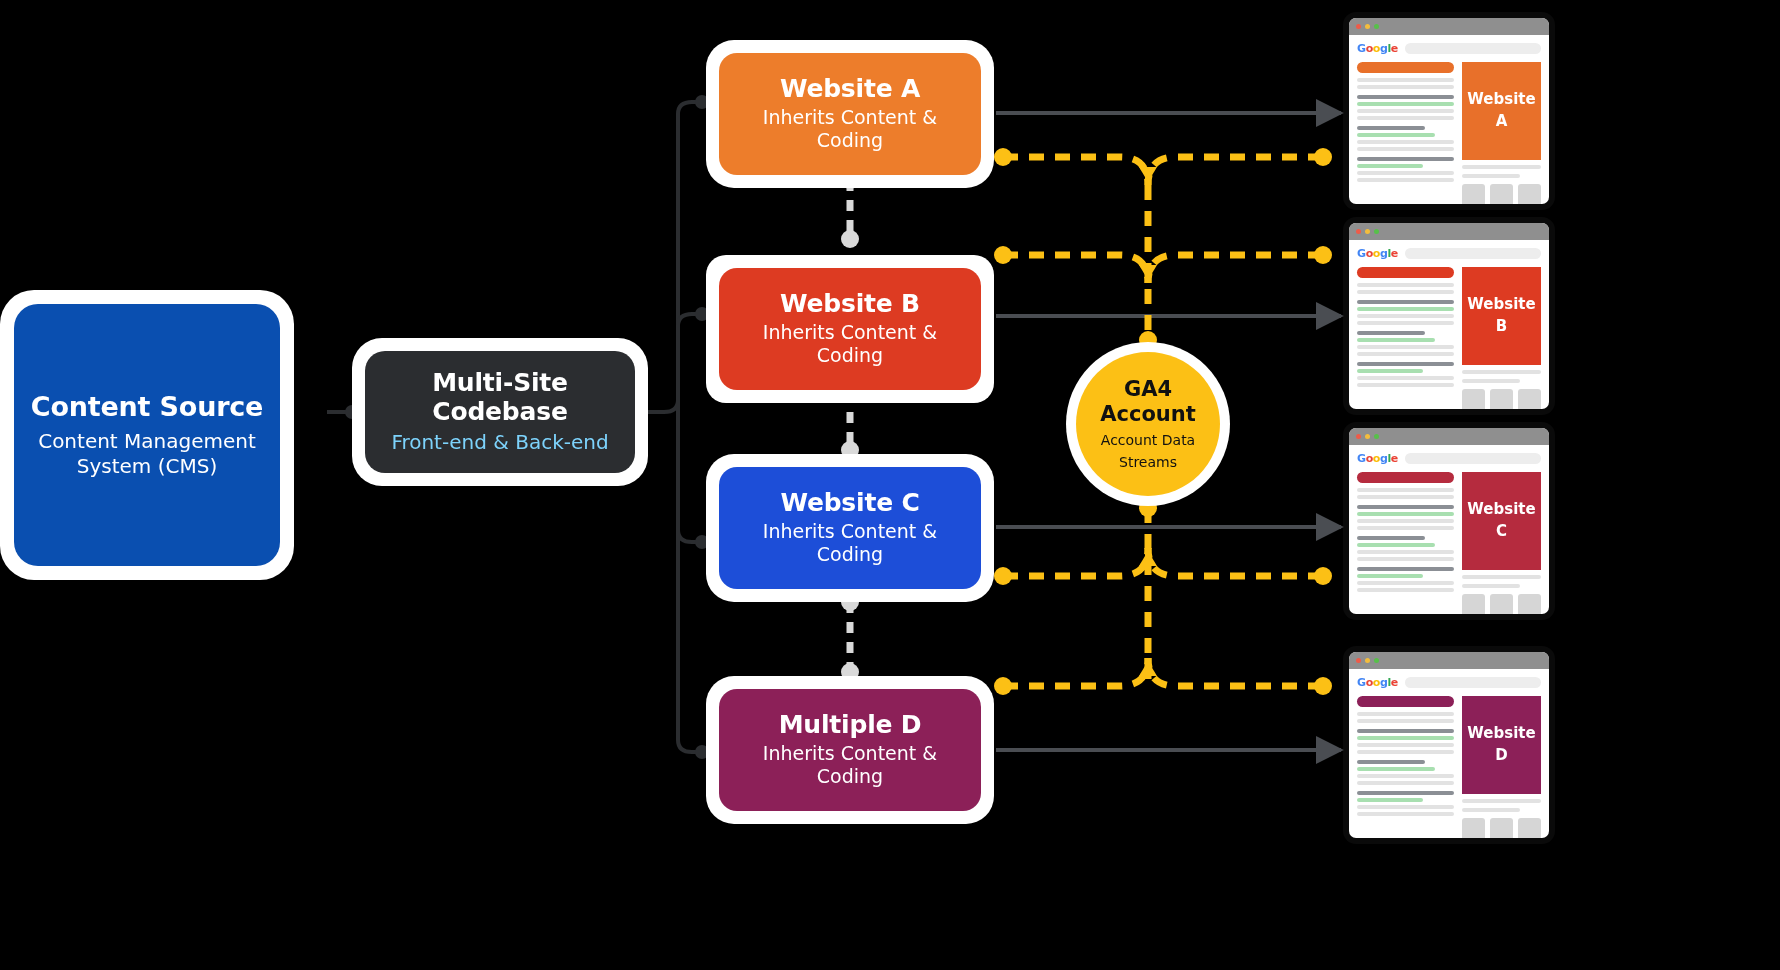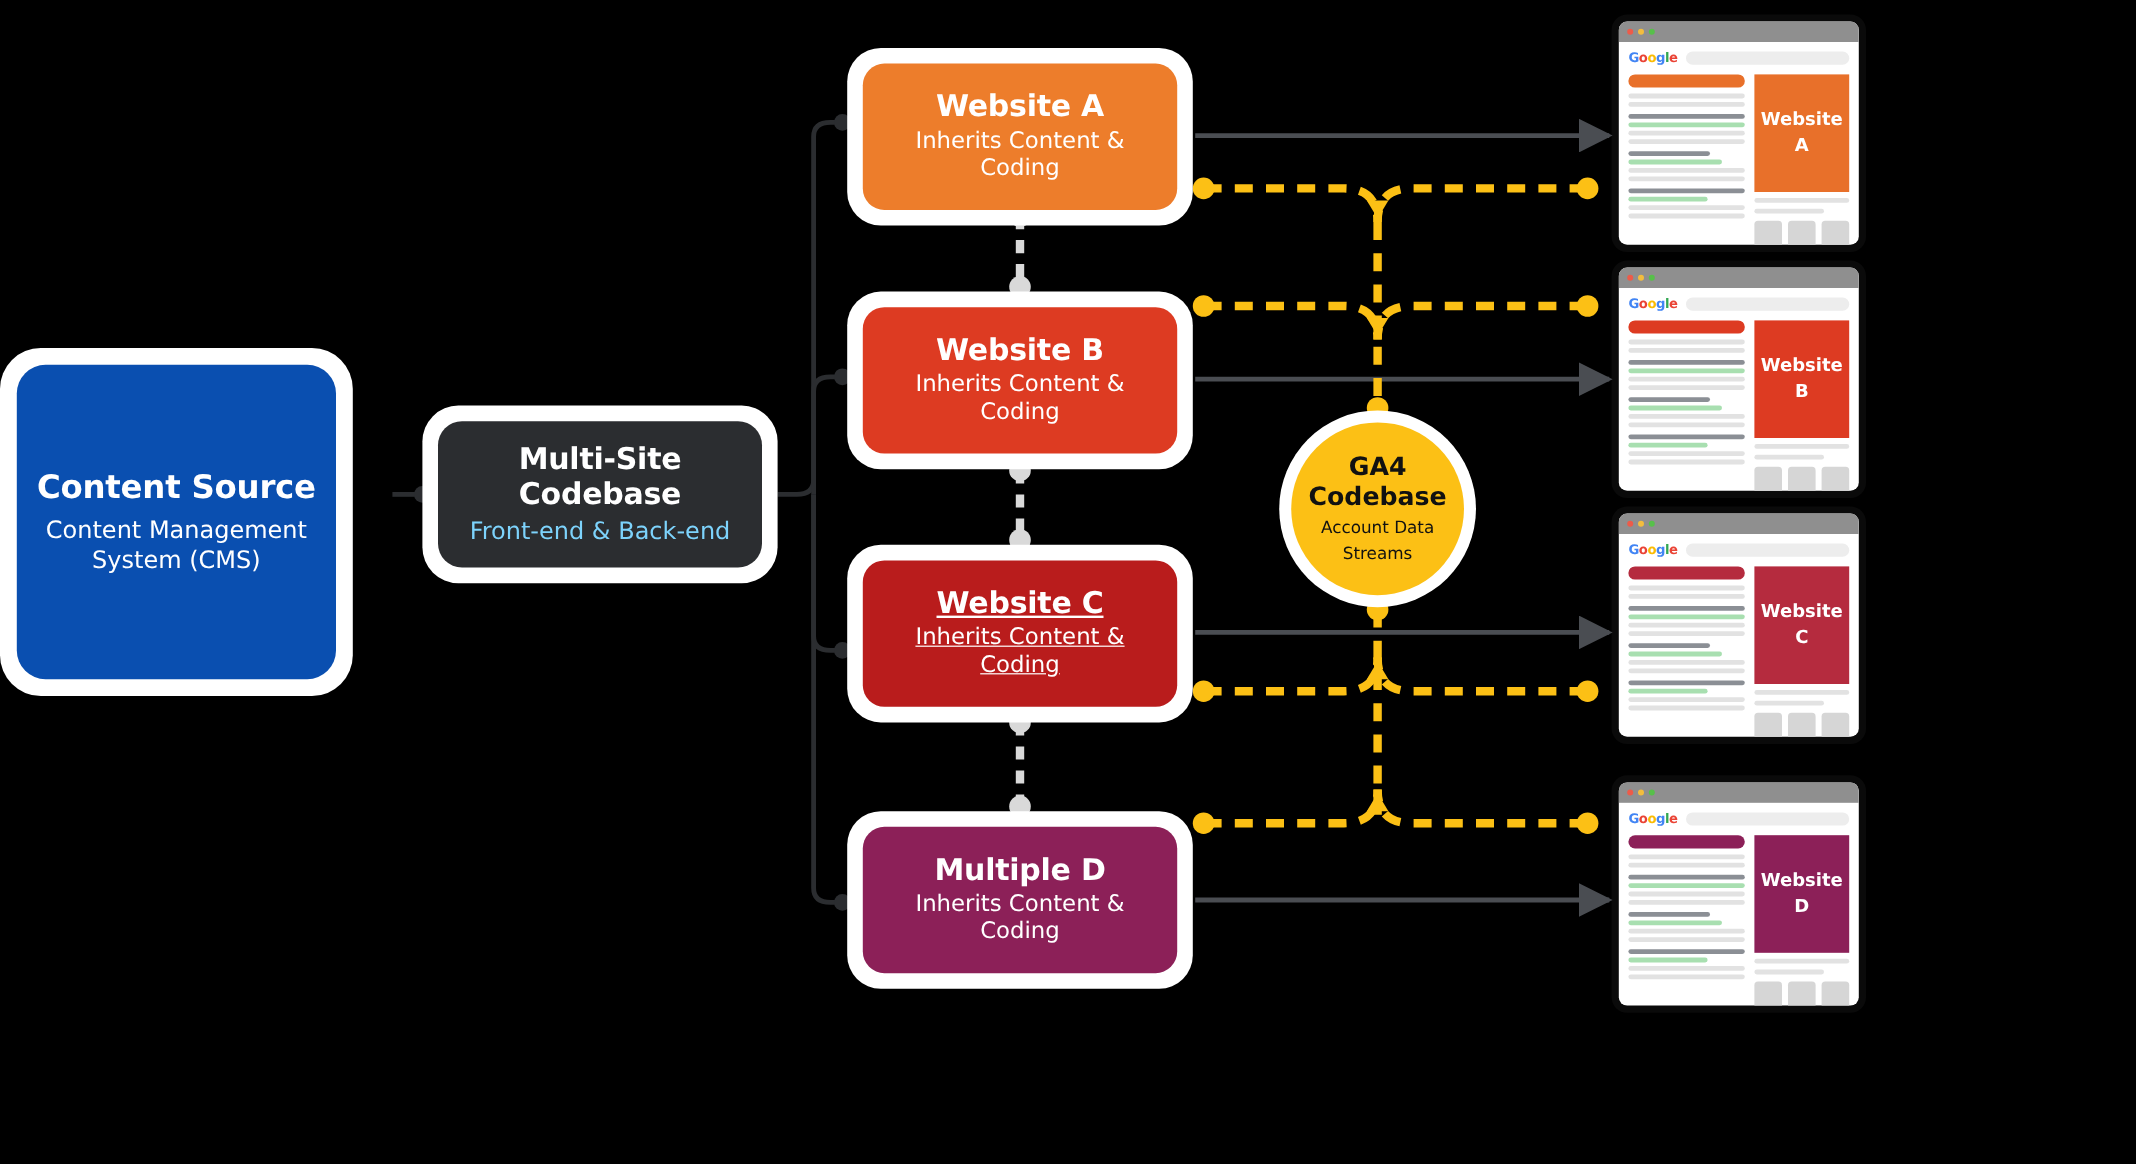--- a/index.html
+++ b/index.html
@@ -51,21 +51,21 @@
   #codebase .inner { border-radius: 20px; background: #2b2d30; }
   #codebase .title { font-size: 25px; margin-bottom: 3px; }
   #codebase .sub { font-size: 20px; font-weight: 400; color: #7dd3fc; }
 
   
   .site { width: 288px; height: 148px; left: 706px; border-radius: 28px; padding: 13px; }
   .site .inner { border-radius: 18px; }
   .site .title { font-size: 25px; margin-bottom: 2px; }
   .site .sub { font-size: 19px; font-weight: 400; }
   #site-a { top: 40px; }
-  #site-b { top: 243px; }
+  #site-b { top: 255px; border-radius: 20px; }
   #site-c { top: 454px; }
   #site-d { top: 676px; }
 
   
   #ga4 {
     position: absolute;
     left: 1066px; top: 342px;
     width: 164px; height: 164px;
     border-radius: 50%;
     background: #ffffff;
@@ -251,37 +251,37 @@
   </div>
 
   <div class="node site" id="site-b">
     <div class="inner" style="background: rgb(221, 59, 34);">
       <div class="title">Website B</div>
       <div class="sub">Inherits Content &amp; Coding</div>
     </div>
   </div>
 
   <div class="node site" id="site-c">
-    <div class="inner" style="background: #b91c1c; text-decoration: underline;">
+    <div class="inner" style="background: #1d4ed8;">
       <div class="title">Website C</div>
       <div class="sub">Inherits Content &amp; Coding</div>
     </div>
   </div>
 
   <div class="node site" id="site-d">
     <div class="inner" style="background: rgb(140, 32, 88);">
       <div class="title">Multiple D</div>
       <div class="sub">Inherits Content &amp; Coding</div>
     </div>
   </div>
 
   <div id="ga4">
     <div class="inner" style="background: rgb(252, 192, 21);">
       <div class="title">GA4</div>
-      <div class="title">Codebase</div>
+      <div class="title">Account</div>
       <div class="sub">Account Data</div>
       <div class="sub">Streams</div>
     </div>
   </div>
 
   <div class="browser" id="browser-a">
     <div class="bar">
       <span class="dot r"></span>
       <span class="dot y"></span>
       <span class="dot g"></span>

